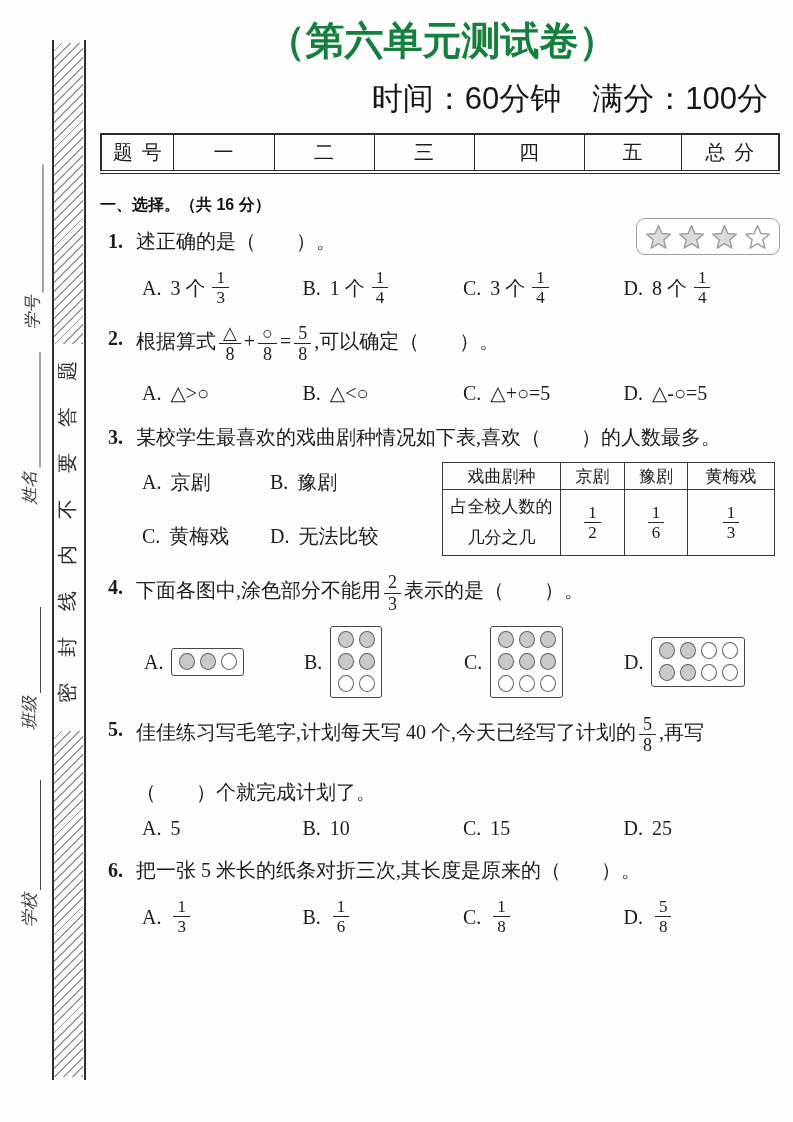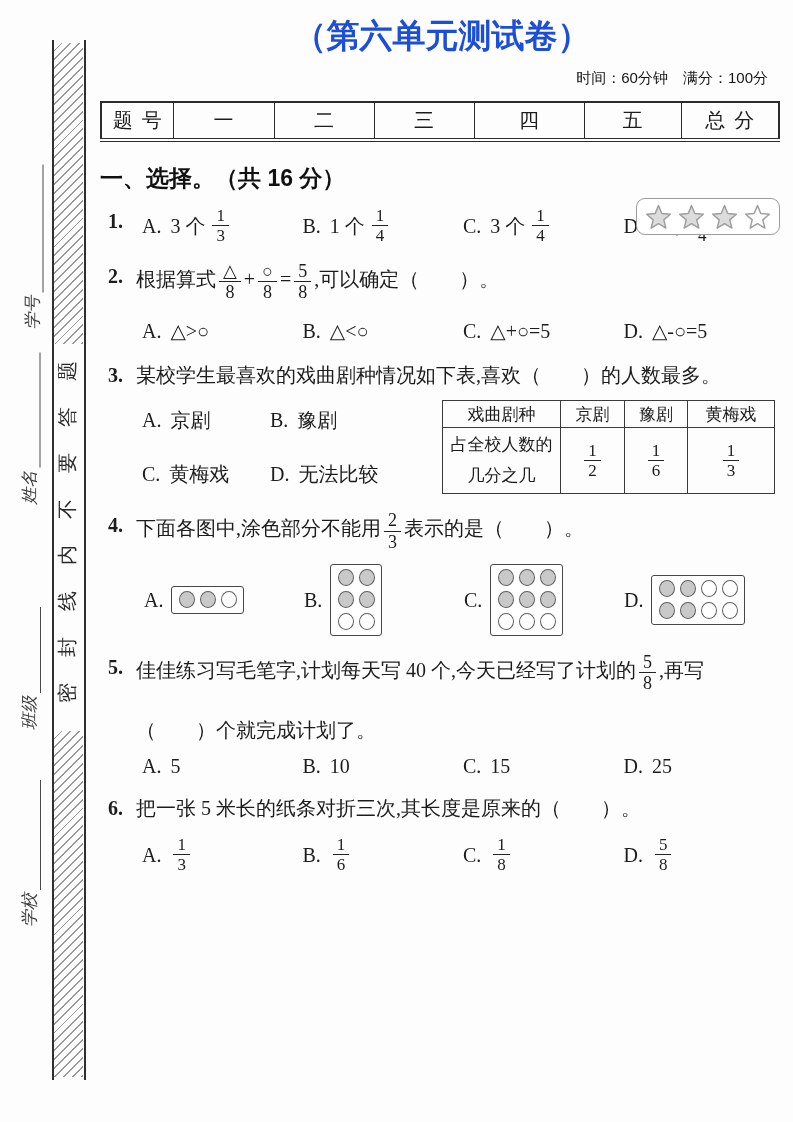--- a/index.html
+++ b/index.html
@@ -36,33 +36,33 @@
     position:absolute;height:26px;transform:rotate(-90deg);
     font-size:17px;font-style:italic;color:#3a3a3a;white-space:nowrap;
     display:flex;align-items:flex-end;
   }
   .blank-line{display:inline-block;height:16px;border-bottom:1.3px solid #4a4a4a;margin-left:3px;}
   
   .main{position:absolute;left:100px;top:0;width:684px;}
   .title{margin-top:30px;text-align:center;font-family:"Liberation Sans","DejaVu Sans",sans-serif;
          font-weight:bold;font-size:43px;line-height:1.3;letter-spacing:1px;color:#111;}
   .subtitle{margin-top:14px;text-align:center;font-family:"Liberation Sans","DejaVu Sans",sans-serif;
-         font-weight:bold;font-size:33px;color:#1d4ed8;}
-  .info-line{margin-top:10px;text-align:right;padding-right:16px;font-size:15px;
+         font-weight:bold;font-size:39px;color:#15803d;}
+  .info-line{margin-top:10px;text-align:right;padding-right:16px;font-size:31px;
          font-family:"Liberation Sans","DejaVu Sans",sans-serif;color:#161616;}
   
   table.score{margin-top:13px;width:680px;border-collapse:collapse;table-layout:fixed;}
   table.score td{border:1.4px solid var(--border-dark);text-align:center;font-size:20px;}
   table.score tr.hdr td{height:38px;border-bottom:4px double var(--border-dark);}
   table.score tr.scr td{height:35px;}
   table.score{border:2.2px solid var(--border-dark);}
   .sp{letter-spacing:9px;text-indent:9px;}
   
   .section-heading{margin-top:21px;font-family:"Liberation Sans","DejaVu Sans",sans-serif;
-         font-weight:bold;font-size:23px;color:#111;}
+         font-weight:bold;font-size:16px;color:#111;}
   .question{position:relative;margin-top:10px;padding-left:36px;font-size:20px;line-height:1.5;}
   .qnum{position:absolute;left:8px;top:0;font-weight:bold;}
   .qline{min-height:30px;}
   .frac{display:inline-block;text-align:center;vertical-align:middle;line-height:1.12;font-size:17px;margin:0 3px;}
   .frac .num{display:block;padding:0 4px;}
   .frac .den{display:block;border-top:1.5px solid #232323;padding:0 4px;}
   .frac-lg{font-size:18px;}
   .opts{display:flex;margin-top:8px;margin-left:6px;align-items:center;}
   .opts .opt{flex:1;display:flex;align-items:center;}
   .opts .letter{margin-right:9px;}
@@ -158,20 +158,21 @@
         <svg viewBox="0 0 26 26" class="star">
           <polygon points="13.0,2.5 16.2,10.1 24.4,10.8 18.1,16.2 20.1,24.2 13.0,19.9 5.9,24.2 7.9,16.2 1.6,10.8 9.8,10.1" fill="#dcdcdc" stroke="#9e9e9e" stroke-width="1.4" stroke-linejoin="round"></polygon>
         </svg>
         <svg viewBox="0 0 26 26" class="star">
           <polygon points="13.0,2.5 16.2,10.1 24.4,10.8 18.1,16.2 20.1,24.2 13.0,19.9 5.9,24.2 7.9,16.2 1.6,10.8 9.8,10.1" fill="#dcdcdc" stroke="#9e9e9e" stroke-width="1.4" stroke-linejoin="round"></polygon>
         </svg>
         <svg viewBox="0 0 26 26" class="star">
           <polygon points="13.0,2.5 16.2,10.1 24.4,10.8 18.1,16.2 20.1,24.2 13.0,19.9 5.9,24.2 7.9,16.2 1.6,10.8 9.8,10.1" fill="#ffffff" stroke="#9e9e9e" stroke-width="1.4" stroke-linejoin="round"></polygon>
         </svg>
       </div>
+    <div class="qline" style="margin-top:9px">述正确的是（　　）。</div>
     <div class="opts" style="margin-top:12px">
       <div class="opt">
         <span class="letter">A.</span>
         <span class="prefix">3 个</span>
         <span class="frac">
             <span class="num">1</span>
             <span class="den">3</span>
           </span>
       </div>
       <div class="opt">

